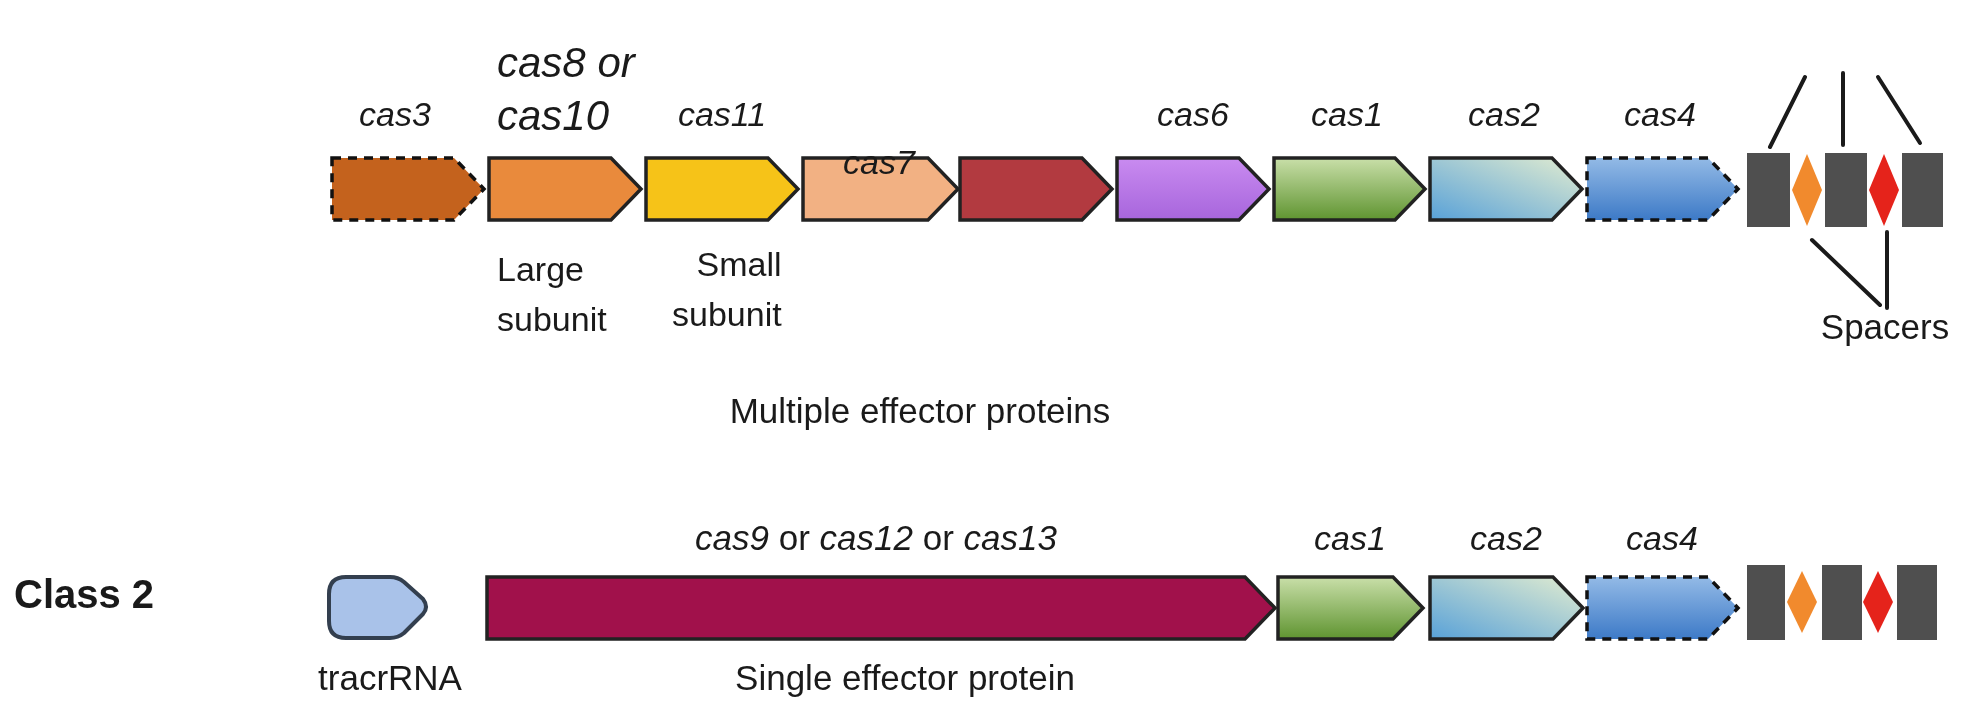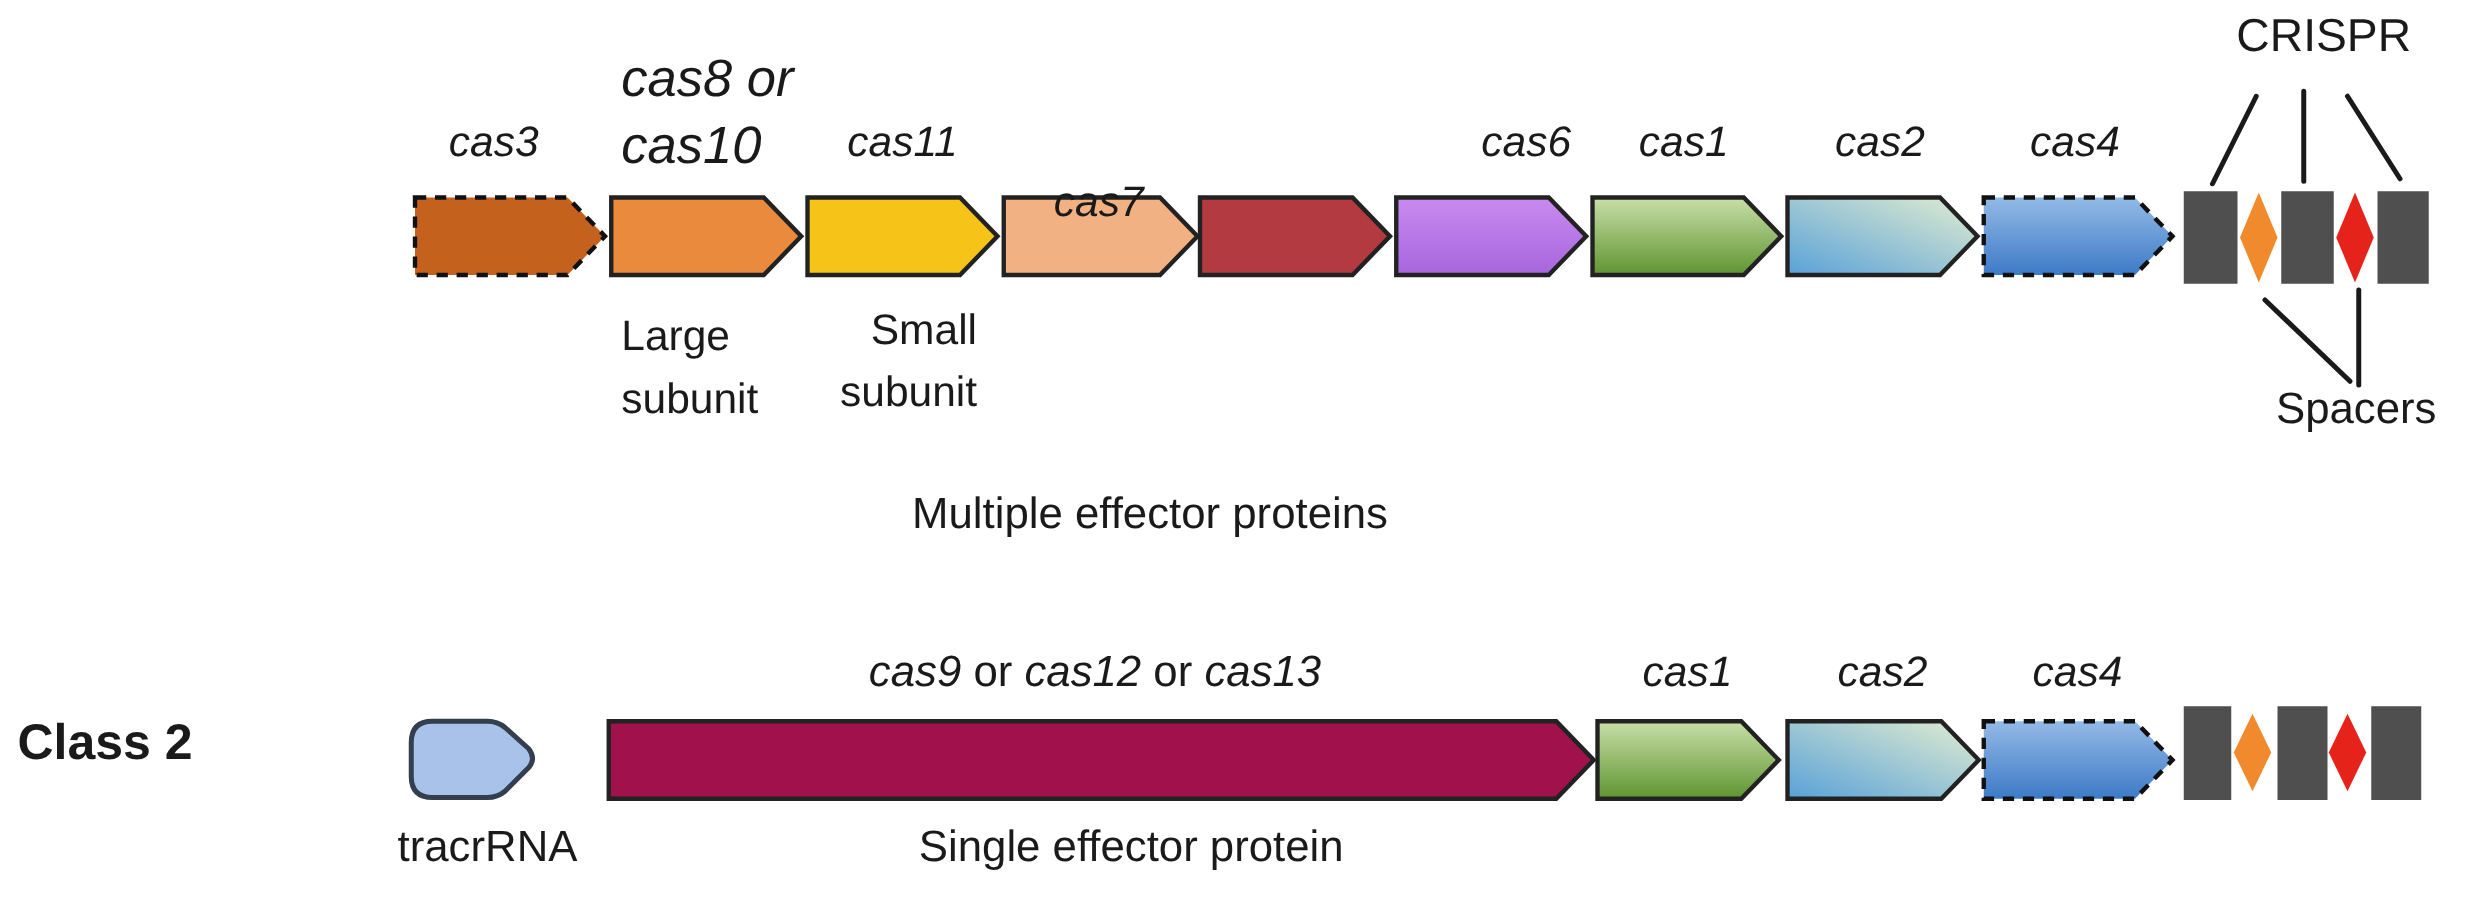--- a/index.html
+++ b/index.html
@@ -87,31 +87,30 @@
     <rect class="flat" x="1897" y="565" width="40" height="75" fill="#4F4F4F"></rect>
   </svg>
 
   <div class="lbl row-lbl" style="left:14px;top:570px;">Class 2</div>
 
   <div class="lbl gene-lbl" style="left:295px;top:95px;">cas3</div>
   <div class="lbl gene-lbl-left" style="left:497px;top:36px;">cas8 or
 cas10</div>
   <div class="lbl gene-lbl" style="left:622px;top:95px;">cas11</div>
   <div class="lbl gene-lbl" style="left:779px;top:95px;margin-top:48px;">cas7</div>
-  <div class="lbl gene-lbl" style="left:1121px;top:95px;">cas6</div>
+  <div class="lbl gene-lbl" style="left:1093px;top:95px;">cas6</div>
   <div class="lbl gene-lbl" style="left:1247px;top:95px;">cas1</div>
   <div class="lbl gene-lbl" style="left:1404px;top:95px;">cas2</div>
   <div class="lbl gene-lbl" style="left:1560px;top:95px;">cas4</div>
 
   <div class="lbl ann-2l" style="left:497px;top:244px;">Large
 subunit</div>
   <div class="lbl ann-2l" style="left:672px;top:239px;text-align:right;">Small
 subunit</div>
   <div class="lbl ann center600" style="left:620px;top:392px;">Multiple effector proteins</div>
-  <div class="lbl ann center200" style="left:1759px;top:10px;font-size:37px;">CRISPR</div>
   <div class="lbl ann center200" style="left:1785px;top:308px;">Spacers</div>
 
   <div class="lbl ann center600" style="left:576px;top:519px;"><span class="it">cas9</span><span class="up"> or </span><span class="it">cas12</span><span class="up"> or </span><span class="it">cas13</span></div>
 
   <div class="lbl gene-lbl" style="left:1250px;top:519px;">cas1</div>
   <div class="lbl gene-lbl" style="left:1406px;top:519px;">cas2</div>
   <div class="lbl gene-lbl" style="left:1562px;top:519px;">cas4</div>
 
   <div class="lbl ann center200" style="left:290px;top:659px;">tracrRNA</div>
   <div class="lbl ann center600" style="left:605px;top:659px;">Single effector protein</div>

